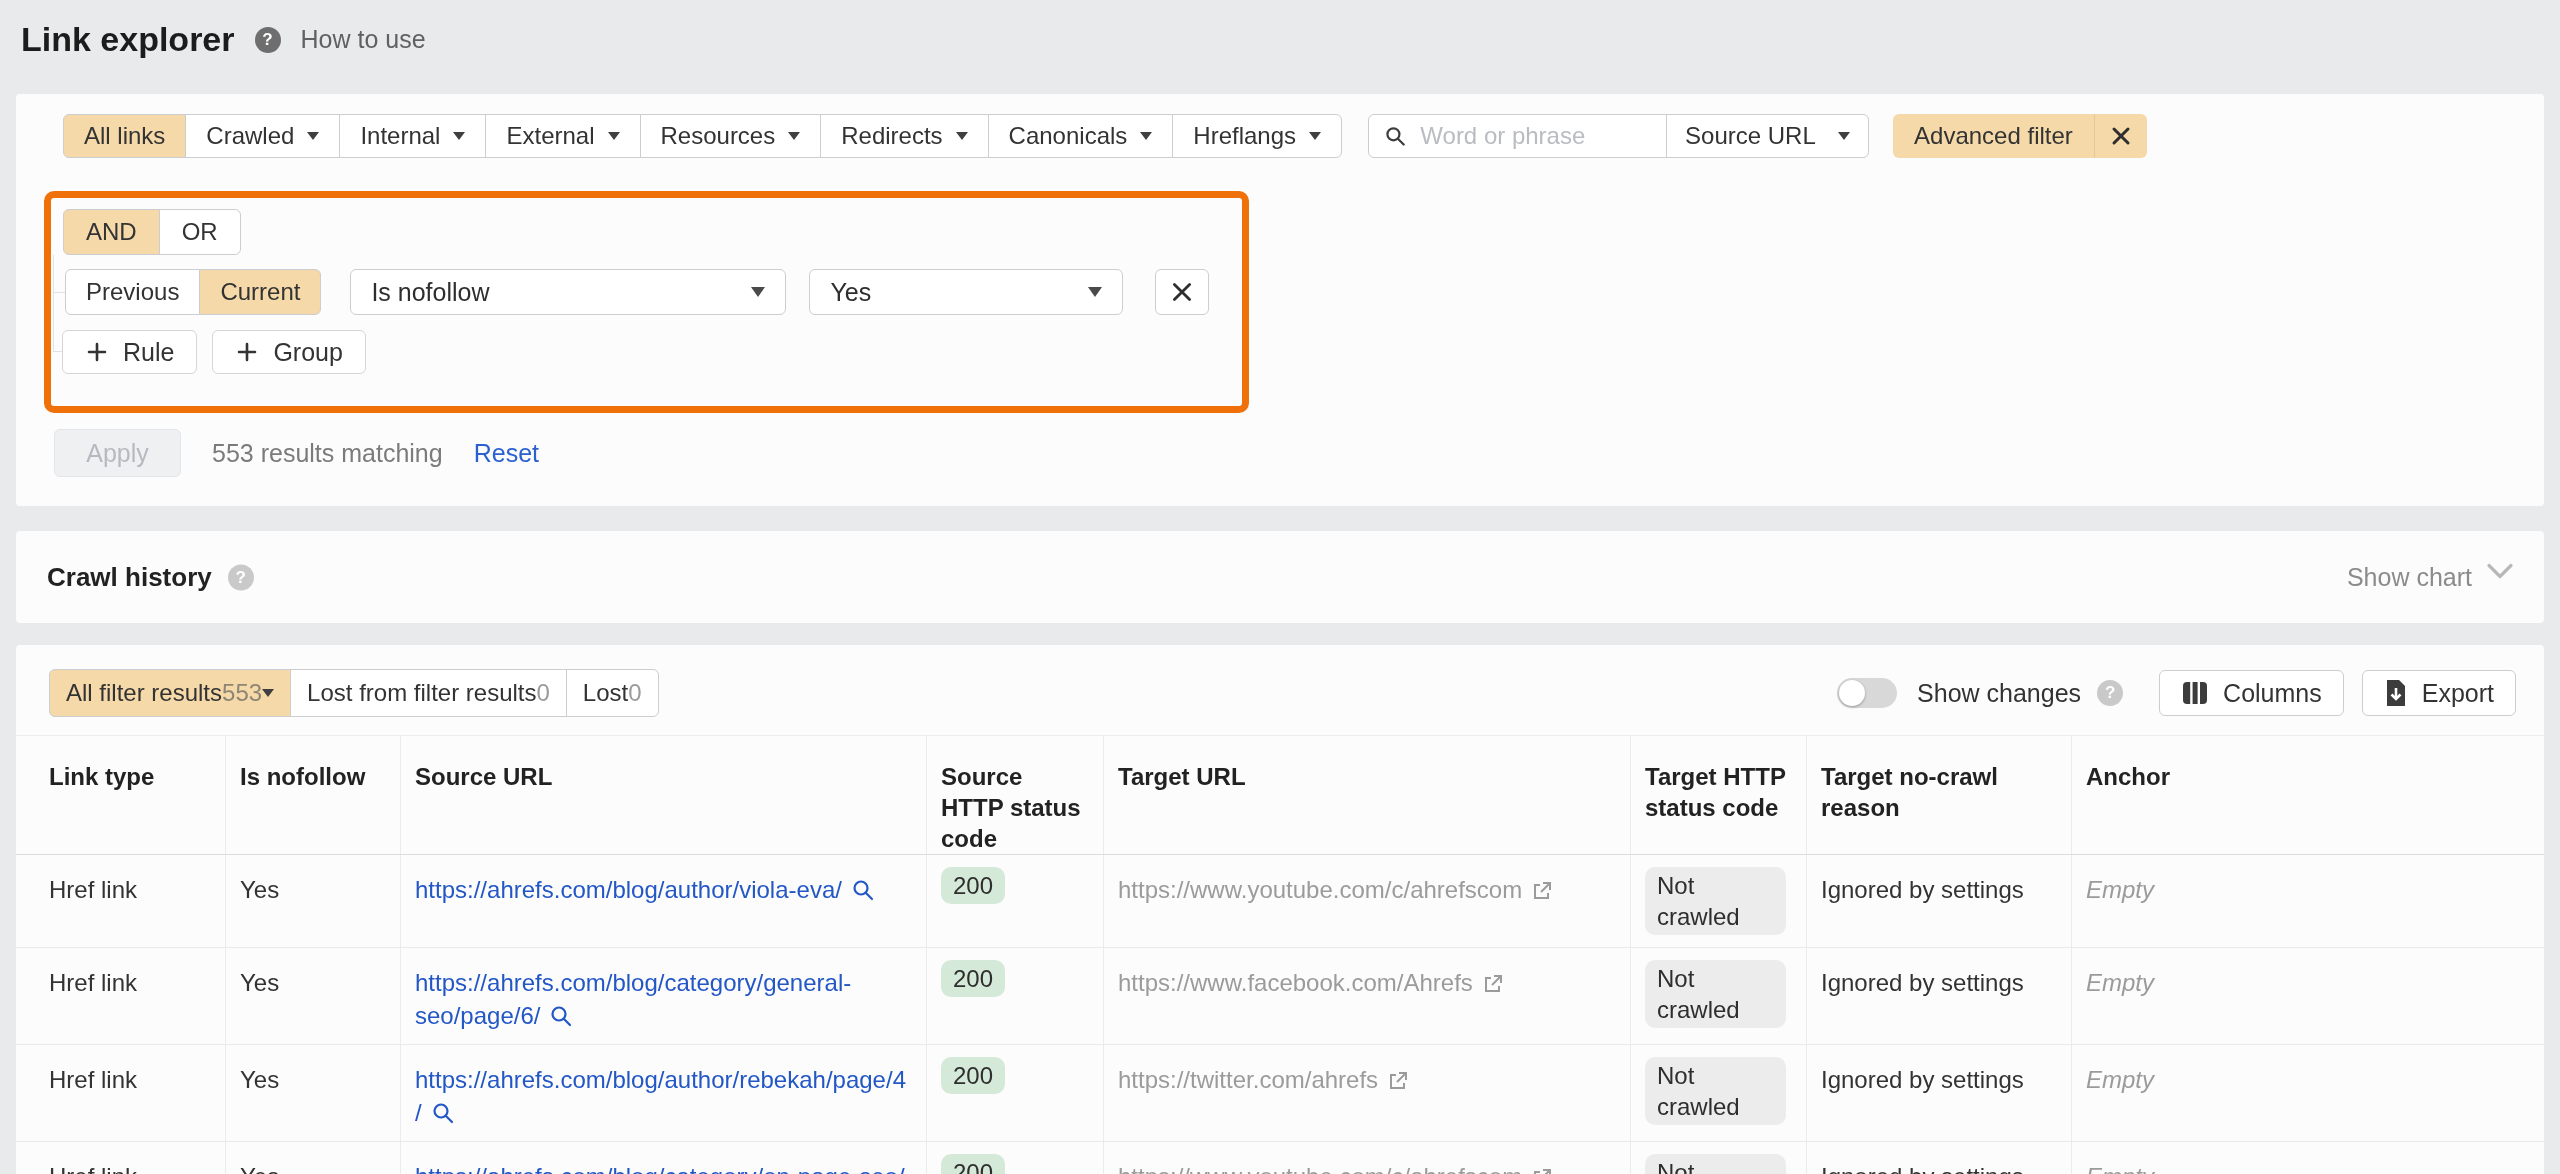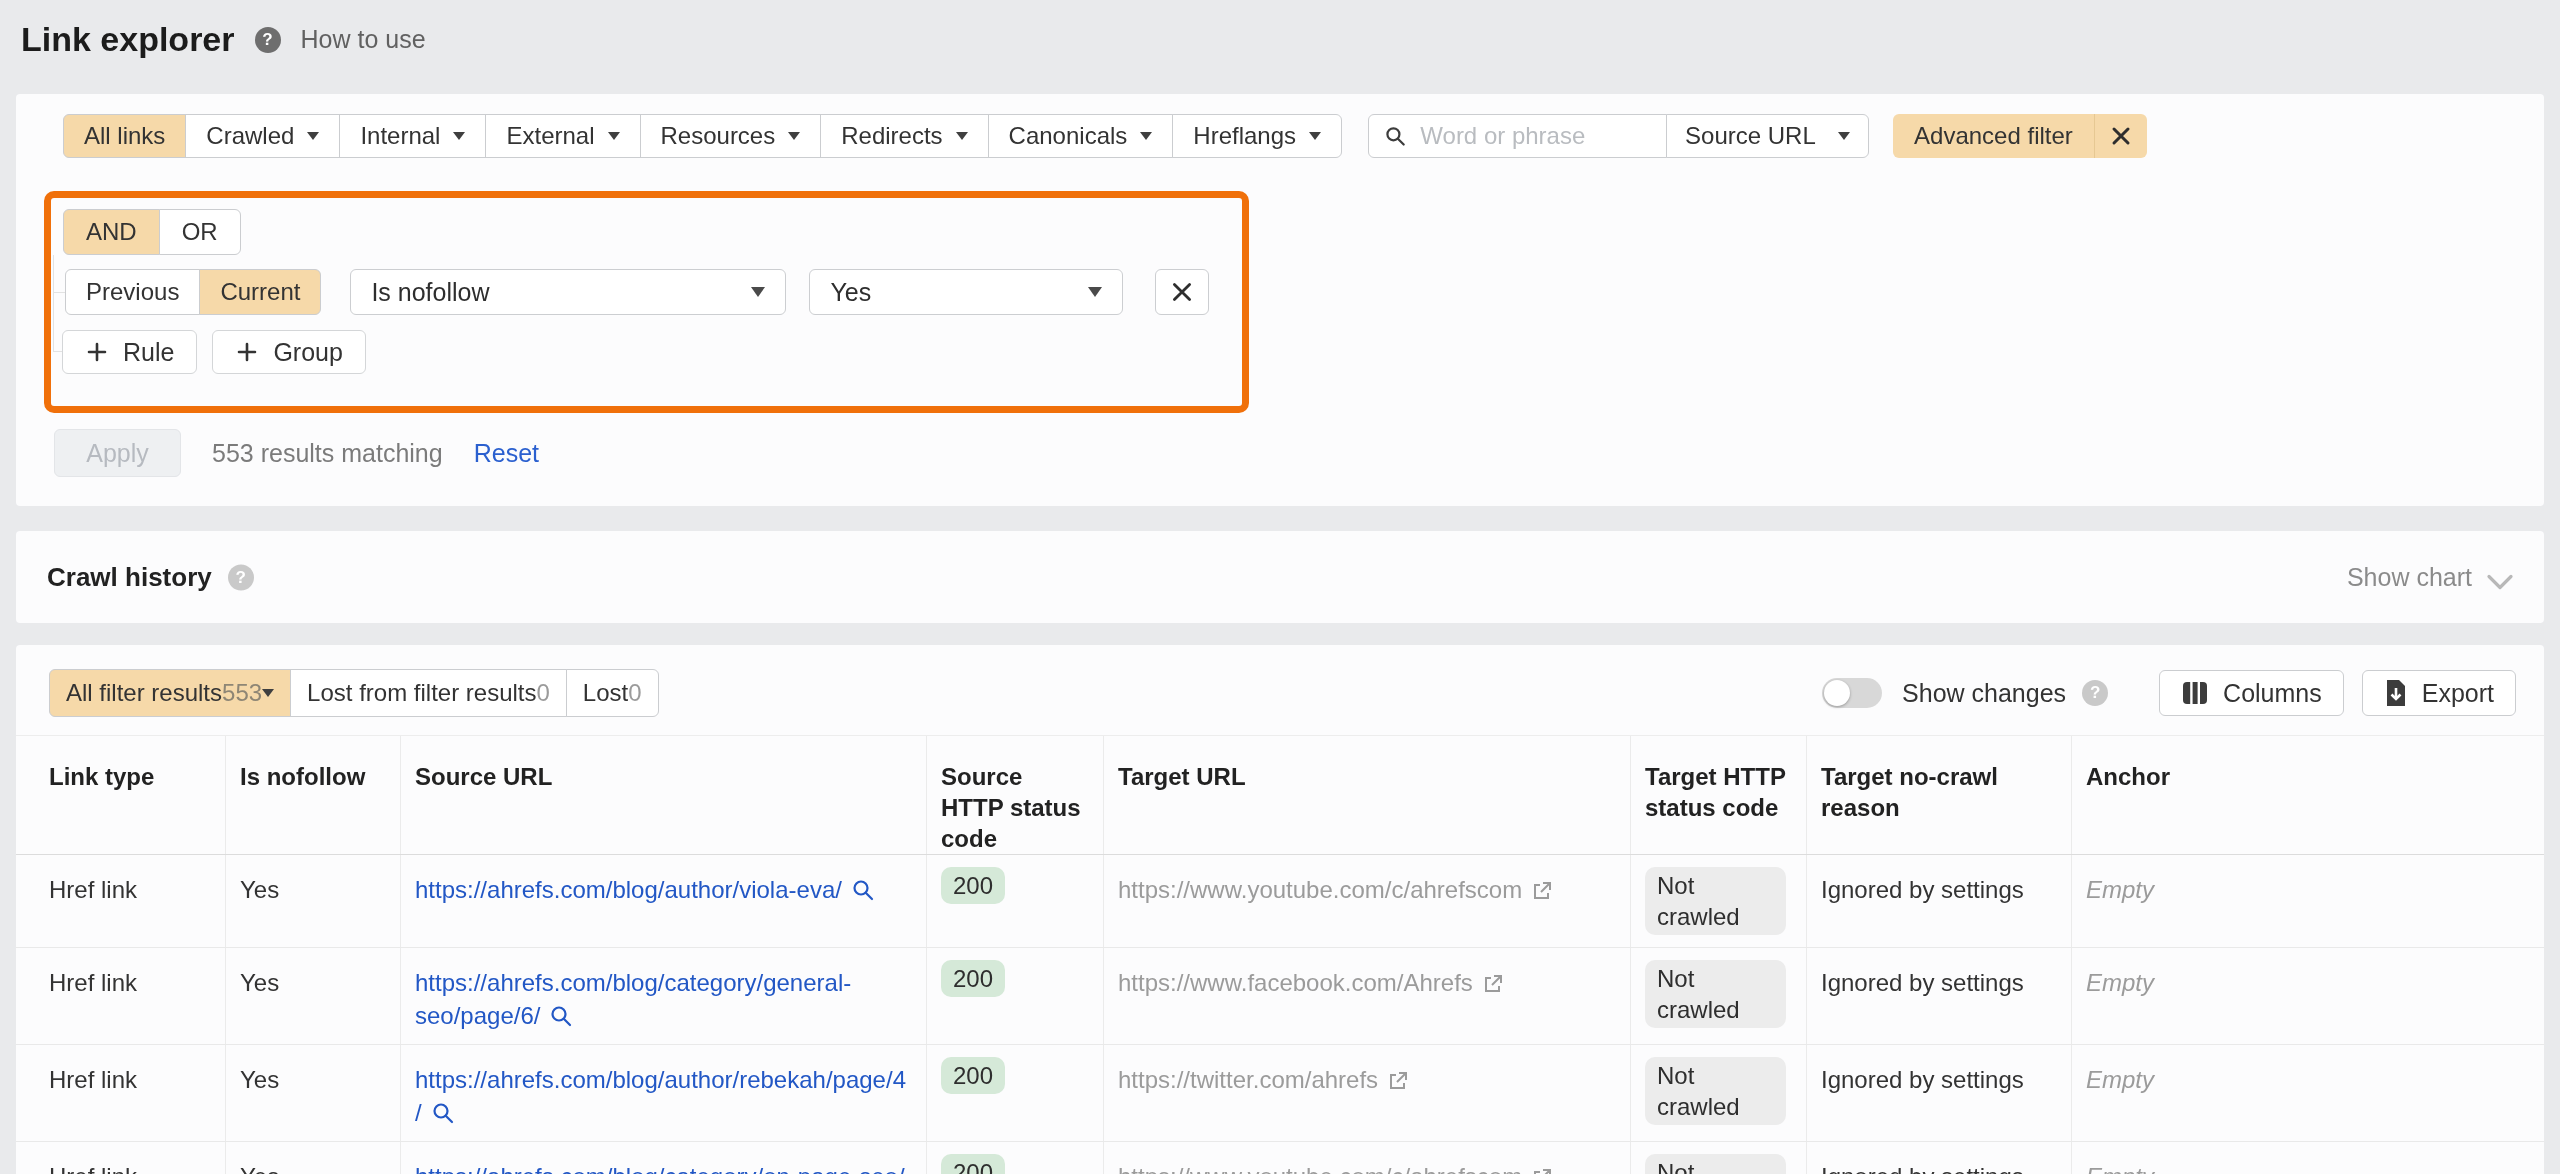--- a/index.html
+++ b/index.html
@@ -70,41 +70,41 @@
 
   .apply-row{position:absolute;left:38px;top:335px;display:flex;align-items:center;gap:31px;height:48px;justify-content:space-between;}
   .apply-btn{width:127px;height:48px;background:#eef0f2;border:1px solid #e3e5e8;border-radius:6px;
     color:#b6bac0;font-size:25px;display:flex;align-items:center;justify-content:center;}
   .results-matching{color:#7b7b7b;font-size:25px;}
   .reset-link{color:#2b60cf;font-size:25px;cursor:pointer;}
 
   
   .ch-title{position:absolute;left:31px;top:50%;transform:translateY(-50%);display:flex;align-items:center;gap:16px;}
   .ch-title b{font-size:26px;color:#222;}
-  .show-chart{position:absolute;right:30px;top:50%;transform:translateY(-50%);display:flex;align-items:flex-end;
+  .show-chart{position:absolute;right:30px;top:50%;transform:translateY(-50%);display:flex;align-items:flex-start;
     gap:14px;color:#8b8b8b;font-size:25px;cursor:pointer;}
 
   
   .tabs{position:absolute;left:33px;top:24px;display:flex;height:48px;}
   .tab{display:flex;align-items:center;padding:0 16px;background:#fff;border:1px solid #cbcdd0;
     margin-left:-1px;font-size:24px;color:#333;cursor:pointer;box-sizing:border-box;}
   .tab:first-child{border-radius:6px 0 0 6px;margin-left:0;}
   .tab:last-child{border-radius:0 6px 6px 0;}
   .tab.active{background:#f6d9a9;}
   .tab .count{color:#9b9b9b;}
   .tab.active .count{color:#8e8675;}
 
   .table-controls{position:absolute;right:28px;top:24px;display:flex;align-items:center;height:48px;}
   .toggle{width:60px;height:30px;border-radius:15px;background:#d8d8d8;position:relative;cursor:pointer;flex:0 0 auto;}
   .knob{position:absolute;left:2px;top:2px;width:26px;height:26px;border-radius:50%;background:#fff;
     box-shadow:0 1px 3px rgba(0,0,0,.3);}
   .show-changes{display:flex;align-items:center;gap:16px;margin-left:20px;font-size:25px;color:#333;}
   .ctl-btn{display:flex;align-items:center;gap:14px;padding:0 21px;height:46px;background:#fff;
     border:1px solid #cbcdd0;border-radius:6px;font-size:25px;color:#333;cursor:pointer;box-sizing:border-box;}
-  .ctl-btn.columns{margin-left:51px;}
+  .ctl-btn.columns{margin-left:36px;}
   .ctl-btn.export{margin-left:18px;}
 
   
   .table{position:absolute;left:0;top:90px;width:2528px;}
   .tr{display:grid;grid-template-columns:209px 175px 526px 177px 527px 176px 265px 473px;}
   .th,.td{box-sizing:border-box;padding-left:14px;padding-right:20px;border-left:1px solid #ebebeb;}
   .th:first-child,.td:first-child{border-left:none;padding-left:33px;}
   .tr.head{border-top:1px solid #ededed;border-bottom:1px solid #dcdcdc;min-height:89px;}
   .th{font-weight:bold;font-size:24px;line-height:31px;color:#222;padding-top:25px;}
   .tr.body{border-bottom:1px solid #e9e9e9;}

